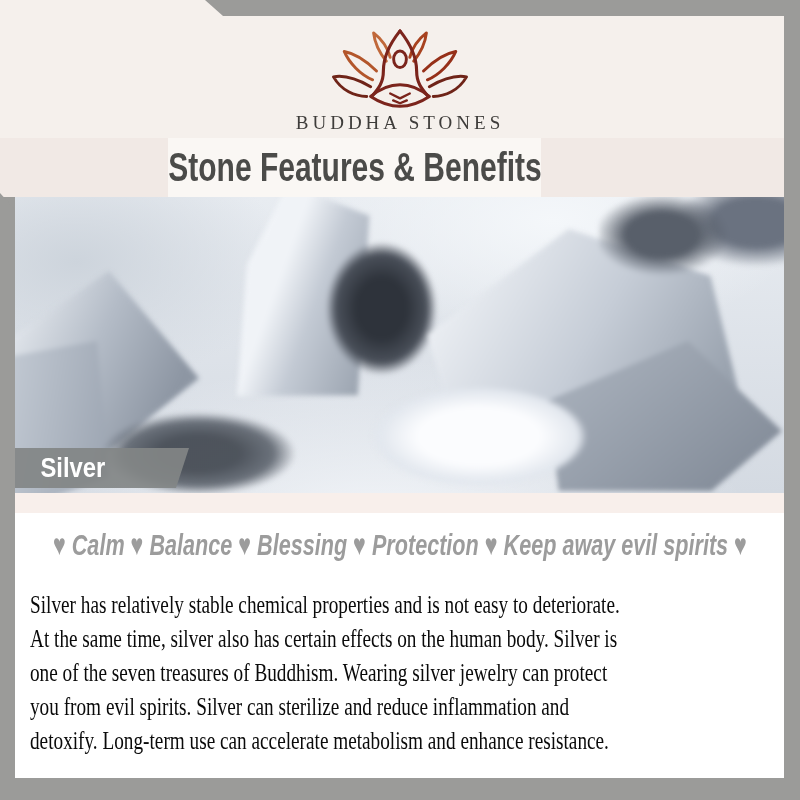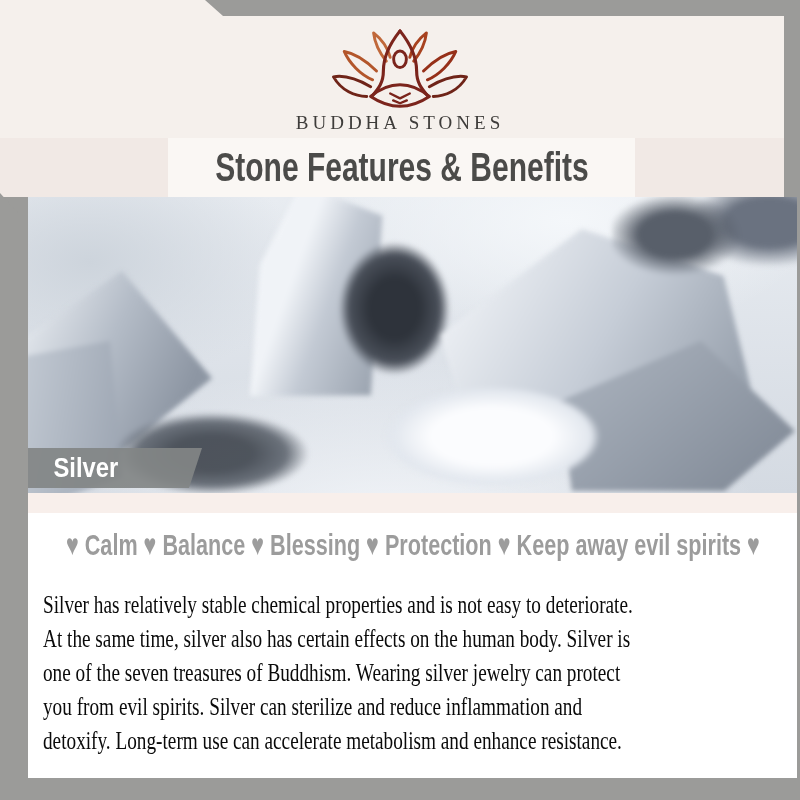--- a/index.html
+++ b/index.html
@@ -9,27 +9,27 @@
   
   .cream-header{position:absolute;left:0;top:0;width:800px;height:197px;background:#f5f0ec;
     clip-path:polygon(0 0,205px 0,223px 16px,784px 16px,784px 197px,0 197px);}
   .corner-cut{position:absolute;left:0;top:193px;width:18px;height:20px;background:#9b9b99;
     clip-path:polygon(0 0,100% 100%,0 100%);}
   .logo-box{position:absolute;left:330px;top:26px;width:140px;height:90px;}
   .brand-row{position:absolute;left:0;top:112px;width:800px;text-align:center;}
   .brand-name{font-family:"Liberation Serif",serif;font-size:19px;letter-spacing:4px;color:#3e3c3a;}
 
   .title-band{position:absolute;left:0;top:138px;width:784px;height:59px;background:#f1e9e5;}
-  .title-panel{position:absolute;left:168px;top:138px;width:467px;height:59px;background:#faf7f4;
+  .title-panel{position:absolute;left:168px;top:138px;width:373px;height:59px;background:#faf7f4;
     display:flex;align-items:center;justify-content:center;}
   .title-text{font-size:40px;font-weight:bold;color:#4b4b49;white-space:nowrap;
     transform:scaleX(.75);transform-origin:center center;letter-spacing:0;}
 
   
-  .content-card{position:absolute;left:28px;top:197px;width:769px;height:581px;background:#ffffff;}
+  .content-card{position:absolute;left:15px;top:197px;width:769px;height:581px;background:#ffffff;}
 
   
   .photo{position:absolute;left:0;top:0;width:769px;height:296px;overflow:hidden;
     background:
       radial-gradient(420px 200px at 70% 8%, #f4f7fa, transparent 60%),
       radial-gradient(300px 180px at 8% 22%, #cdd4dc, transparent 70%),
       radial-gradient(520px 260px at 48% 118%, #f7f9fc, transparent 72%),
       linear-gradient(180deg,#e8ecf1,#d4dae2);}
   .photo-art{position:absolute;inset:-6px;filter:blur(2.5px);}
   .photo-art div{position:absolute;}
@@ -61,21 +61,21 @@
   .silver-banner{position:absolute;left:0;top:251px;width:195px;height:40px;
       background:rgba(130,134,133,.92);
       clip-path:polygon(0 0,174px 0,161px 40px,0 40px);
       display:flex;align-items:center;}
   .silver-label{color:#ffffff;font-size:28px;font-weight:bold;white-space:nowrap;
       padding-left:30px;transform:scaleX(.85);transform-origin:left center;}
 
   .pink-strip{position:absolute;left:0;top:296px;width:769px;height:20px;background:#f8efeb;}
 
   .benefits-row{position:absolute;left:0;top:322px;width:769px;height:52px;
-      display:flex;align-items:center;justify-content:center;}
+      display:flex;align-items:center;justify-content:center;font-style:italic;}
   .benefits-text{font-size:30px;font-weight:bold;color:#9c9c9c;white-space:nowrap;
       transform:scaleX(.72);transform-origin:center center;}
 
   .description{position:absolute;left:15px;top:391px;width:742px;font-family:Liberation Serif, serif;}
   .desc-line{font-size:26px;line-height:34px;color:#0a0a0a;white-space:nowrap;
       transform:scaleX(.74);transform-origin:left center;}
 
   svg .petal{fill:none;stroke-linecap:round;stroke-linejoin:round;}
 </style>
 </head>

